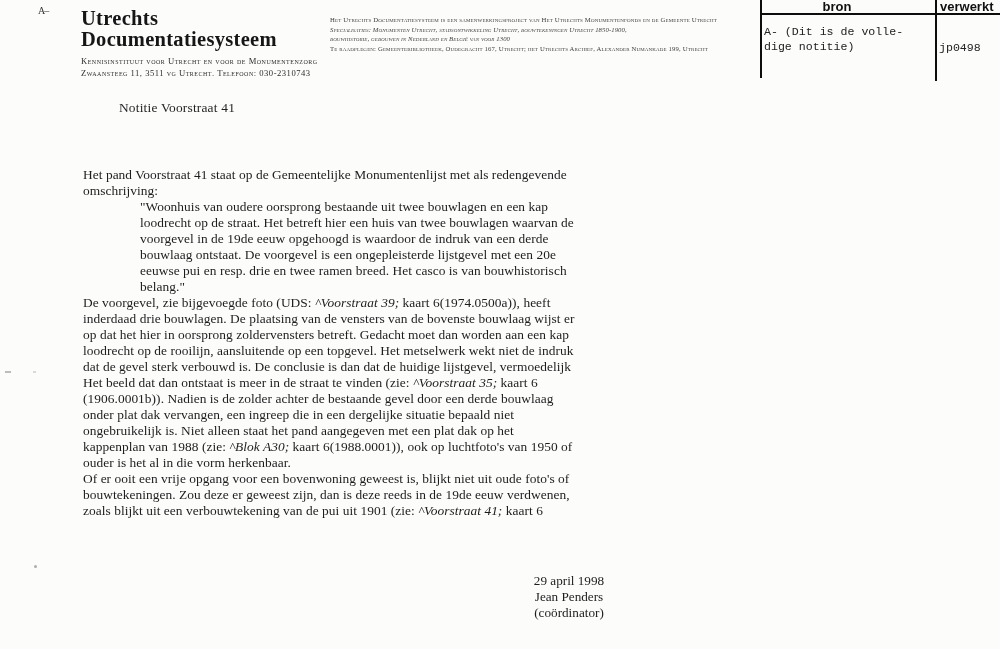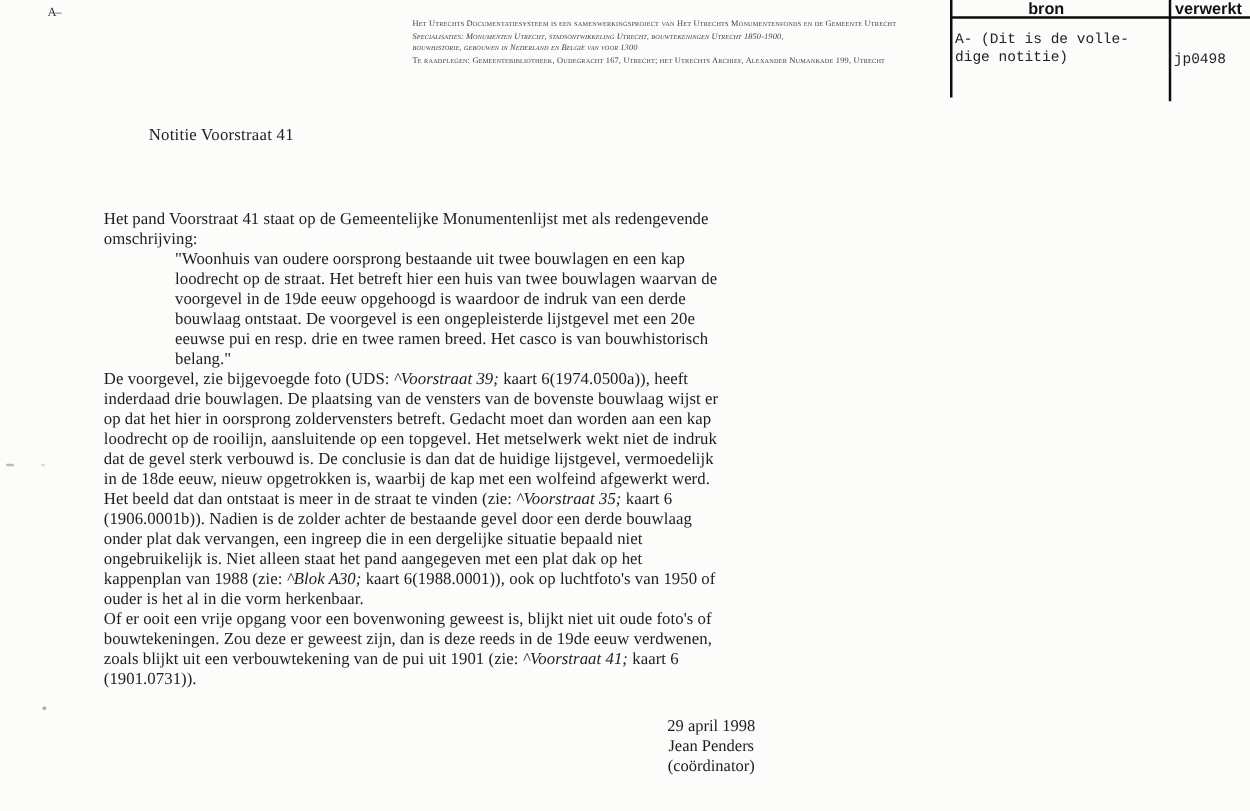--- a/index.html
+++ b/index.html
@@ -78,20 +78,28 @@
   .sp2{left:33px;top:371px;width:3px;height:2px;opacity:.35;}
   .sp3{left:34px;top:565px;width:3px;height:3px;border-radius:50%;opacity:.8;}
 </style>
 </head>
 <body>
 
 <div class="page">
 
   <div class="corner-mark">A–</div>
 
+  <div class="letterhead">
+    <div class="lh-title">Utrechts</div>
+    <div class="lh-title">Documentatiesysteem</div>
+    <div class="lh-sub">
+      <div>Kennisinstituut voor Utrecht en voor de Monumentenzorg</div>
+      <div>Zwaansteeg 11,   3511 vg Utrecht.    Telefoon: 030-2310743</div>
+    </div>
+  </div>
 
   <div class="fineprint">
       <div class="tline"><span>Het Utrechts Documentatiesysteem is een samenwerkingsproject van Het Utrechts Monumentenfonds en de Gemeente Utrecht</span></div>
       <div class="tline"><i>Specialisaties: Monumenten Utrecht, stadsontwikkeling Utrecht, bouwtekeningen Utrecht 1850-1900,</i></div>
       <div class="tline"><i>bouwhistorie, gebouwen in Nederland en België van voor 1300</i></div>
       <div class="tline"><span>Te raadplegen: Gemeentebibliotheek, Oudegracht 167, Utrecht; het Utrechts Archief, Alexander Numankade 199, Utrecht</span></div>
     </div>
 
   <div class="stamp">
     <div class="vline vl1"></div>
@@ -120,31 +128,29 @@
         <div class="tline"><span>bouwlaag ontstaat. De voorgevel is een ongepleisterde lijstgevel met een 20e</span></div>
         <div class="tline"><span>eeuwse pui en resp. drie en twee ramen breed. Het casco is van bouwhistorisch</span></div>
         <div class="tline"><span>belang."</span></div>
       </div>
     <div class="para">
         <div class="tline"><span>De voorgevel, zie bijgevoegde foto (UDS: </span><i>^Voorstraat 39;</i><span> kaart 6(1974.0500a)), heeft</span></div>
         <div class="tline"><span>inderdaad drie bouwlagen. De plaatsing van de vensters van de bovenste bouwlaag wijst er</span></div>
         <div class="tline"><span>op dat het hier in oorsprong zoldervensters betreft. Gedacht moet dan worden aan een kap</span></div>
         <div class="tline"><span>loodrecht op de rooilijn, aansluitende op een topgevel. Het metselwerk wekt niet de indruk</span></div>
         <div class="tline"><span>dat de gevel sterk verbouwd is. De conclusie is dan dat de huidige lijstgevel, vermoedelijk</span></div>
-        <div class="tline"><span>in de 18de eeuw, nieuw opgetrokken is, waarbij de kap met een wolfeind afgewerkt werd.</span></div>
         <div class="tline"><span>Het beeld dat dan ontstaat is meer in de straat te vinden (zie: </span><i>^Voorstraat 35;</i><span> kaart 6</span></div>
         <div class="tline"><span>(1906.0001b)). Nadien is de zolder achter de bestaande gevel door een derde bouwlaag</span></div>
         <div class="tline"><span>onder plat dak vervangen, een ingreep die in een dergelijke situatie bepaald niet</span></div>
         <div class="tline"><span>ongebruikelijk is. Niet alleen staat het pand aangegeven met een plat dak op het</span></div>
         <div class="tline"><span>kappenplan van 1988 (zie: </span><i>^Blok A30;</i><span> kaart 6(1988.0001)), ook op luchtfoto's van 1950 of</span></div>
         <div class="tline"><span>ouder is het al in die vorm herkenbaar.</span></div>
         <div class="tline"><span>Of er ooit een vrije opgang voor een bovenwoning geweest is, blijkt niet uit oude foto's of</span></div>
         <div class="tline"><span>bouwtekeningen. Zou deze er geweest zijn, dan is deze reeds in de 19de eeuw verdwenen,</span></div>
         <div class="tline"><span>zoals blijkt uit een verbouwtekening van de pui uit 1901 (zie: </span><i>^Voorstraat 41;</i><span> kaart 6</span></div>
-        <div class="tline"><span>(1901.0731)).</span></div>
       </div>
   </div>
 
   <div class="signature">
     <div>29 april 1998</div>
     <div>Jean Penders</div>
     <div>(coördinator)</div>
   </div>
 
   <div class="speck sp1"></div>

